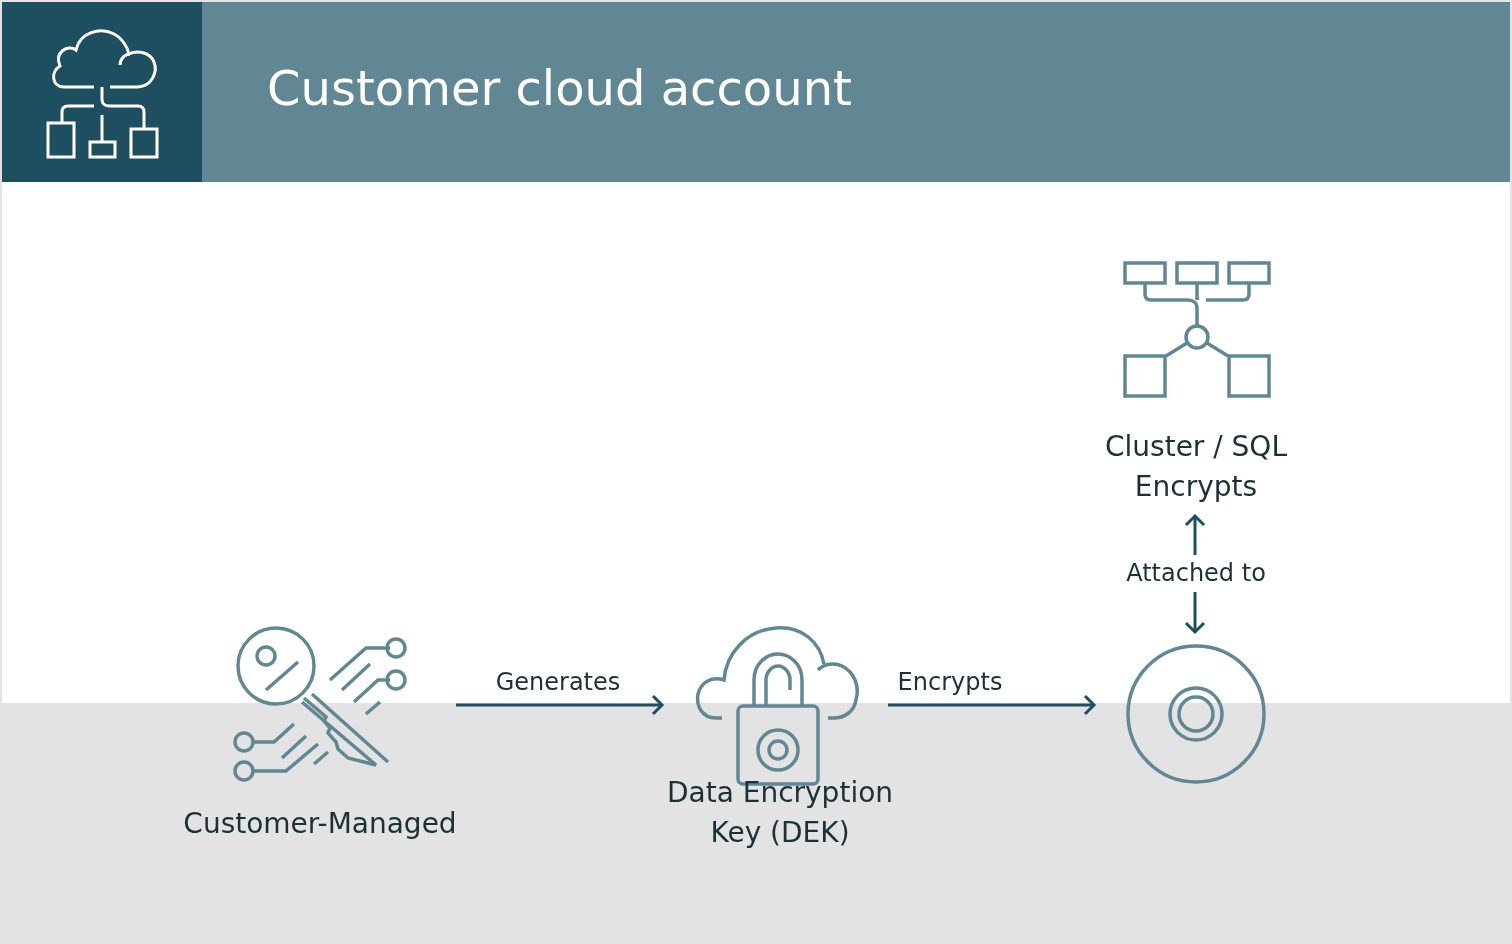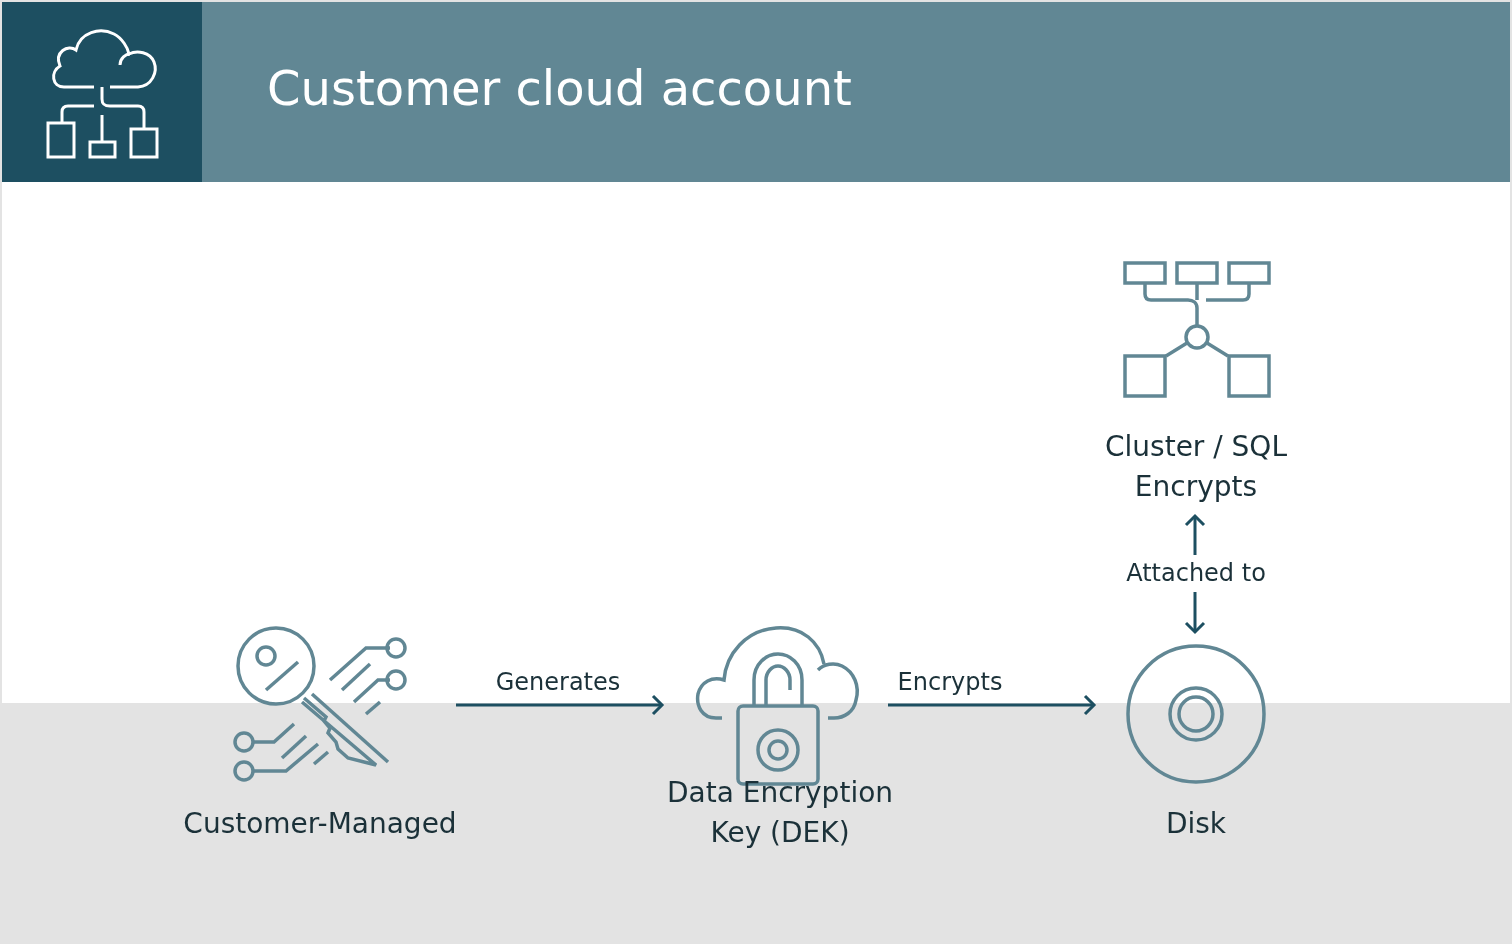--- a/index.html
+++ b/index.html
@@ -107,14 +107,13 @@
   <svg class="icon" style="left:884px;top:690px" width="216" height="26" viewBox="0 0 216 26" fill="none" stroke="#1d4f61" stroke-width="3">
     <path d="M2 13 H208"></path>
       <path d="M199 4 L208 13 L199 22"></path>
   </svg>
 
   <svg class="icon" style="left:1122px;top:640px" width="146" height="146" viewBox="0 0 146 146" fill="none" stroke="#618794" stroke-width="3.5">
     <circle cx="72" cy="72" r="68"></circle>
     <circle cx="72" cy="72" r="26"></circle>
     <circle cx="72" cy="72" r="17"></circle>
   </svg>
-  <div class="lbl" style="left:1094px;top:802px;width:200px;">Disk</div>
 </div>
 
 </body></html>

